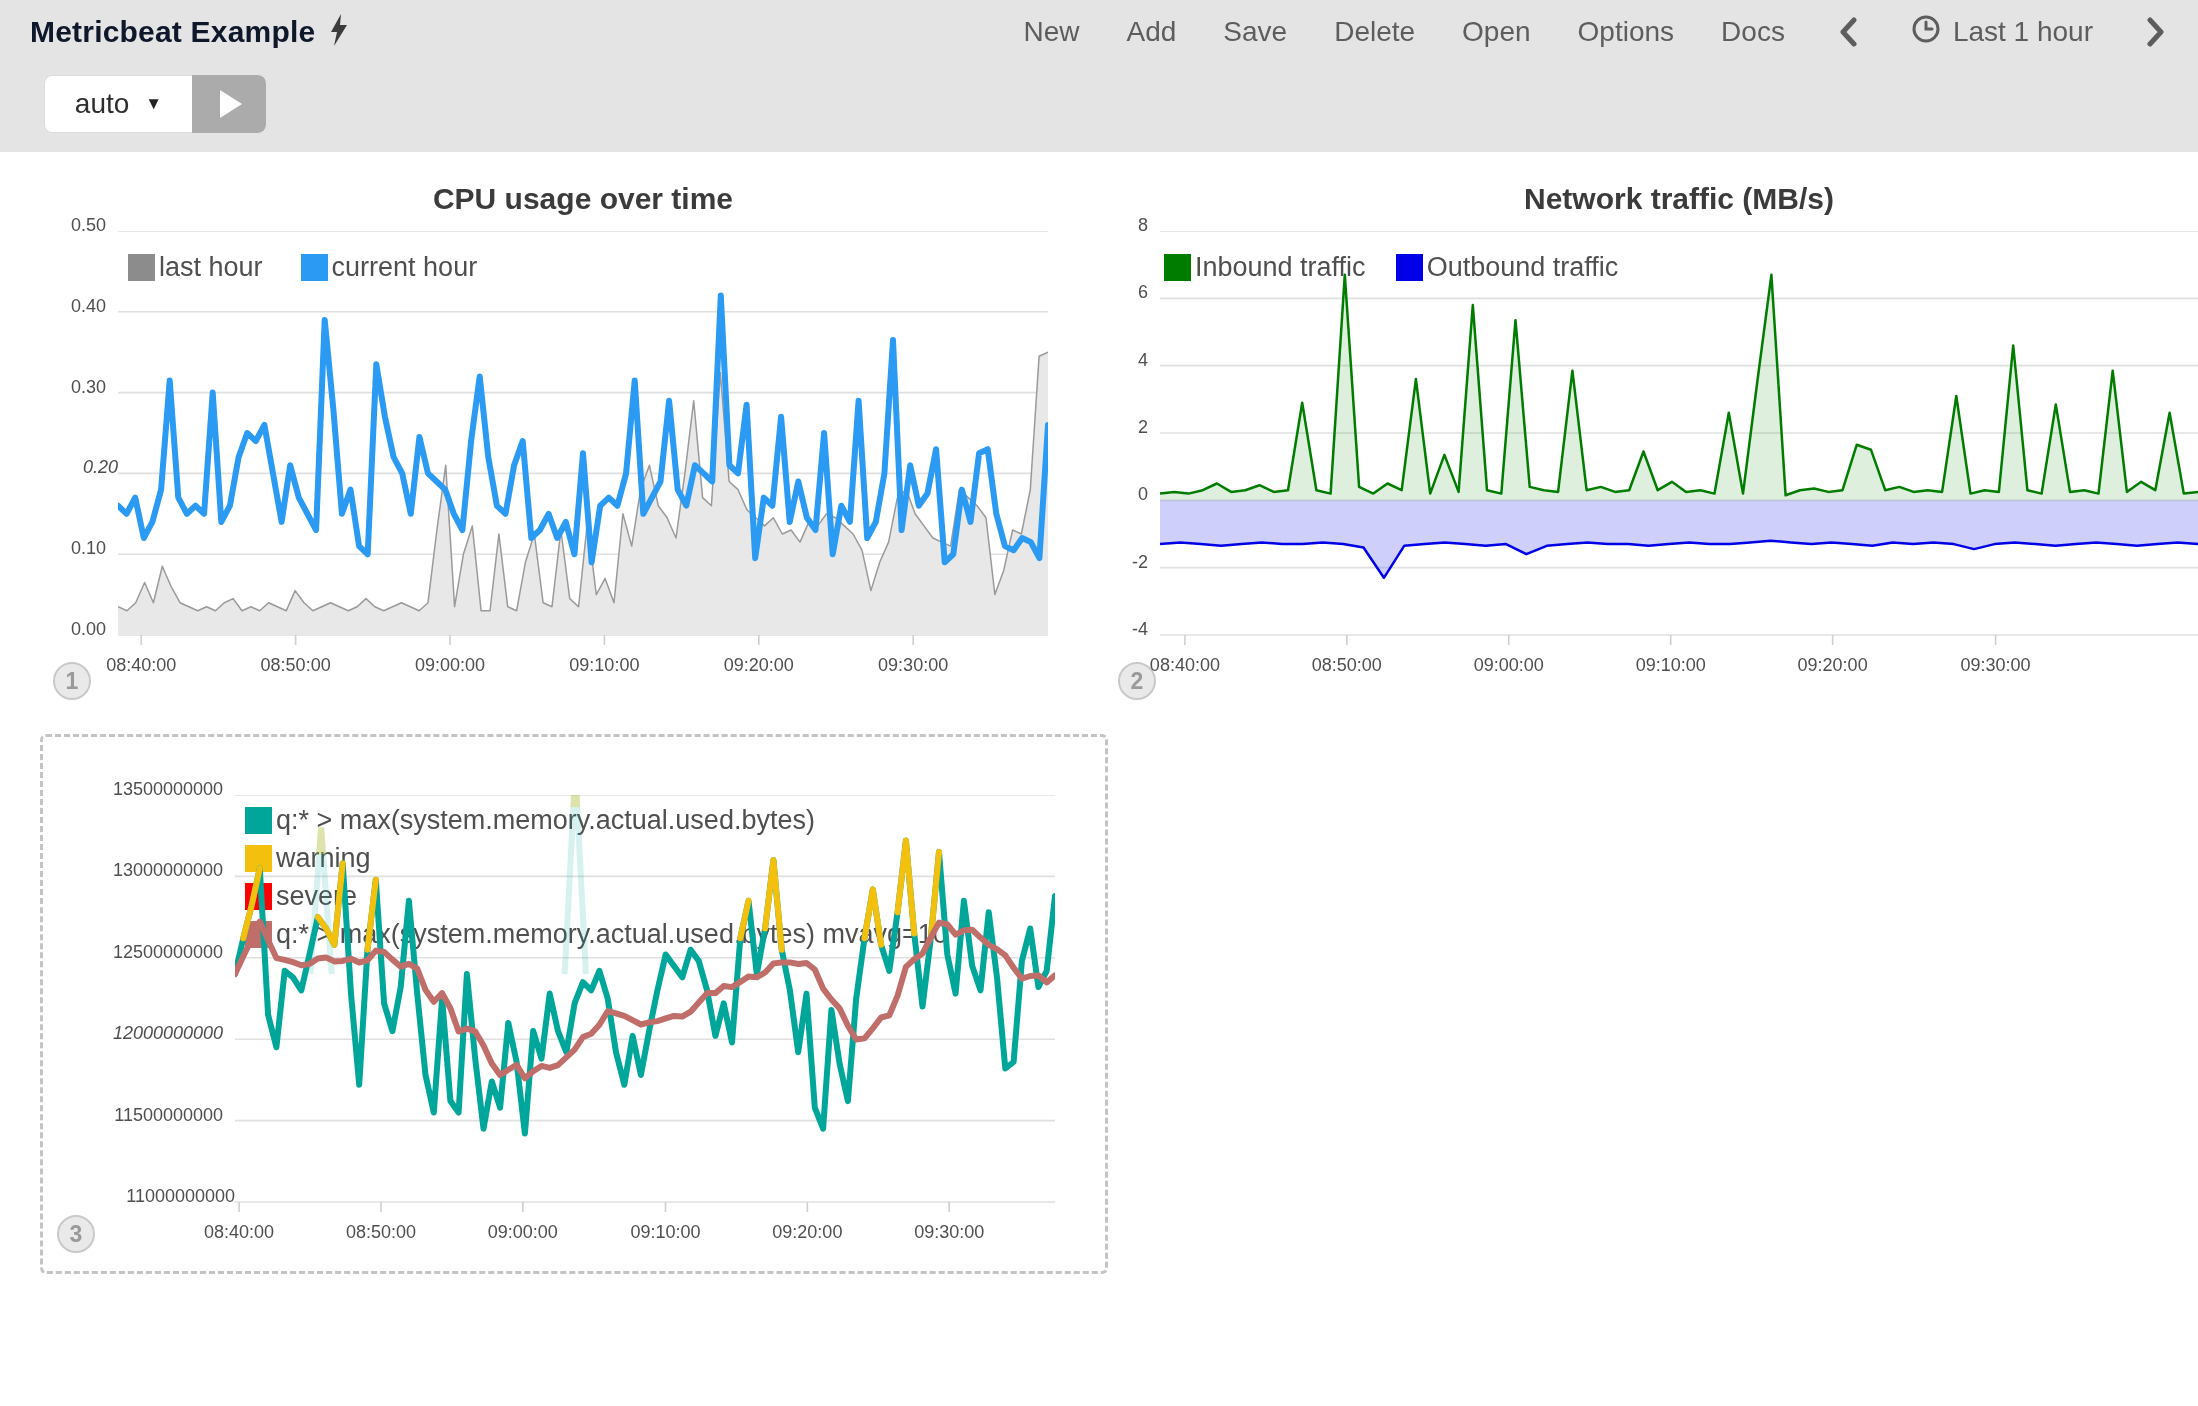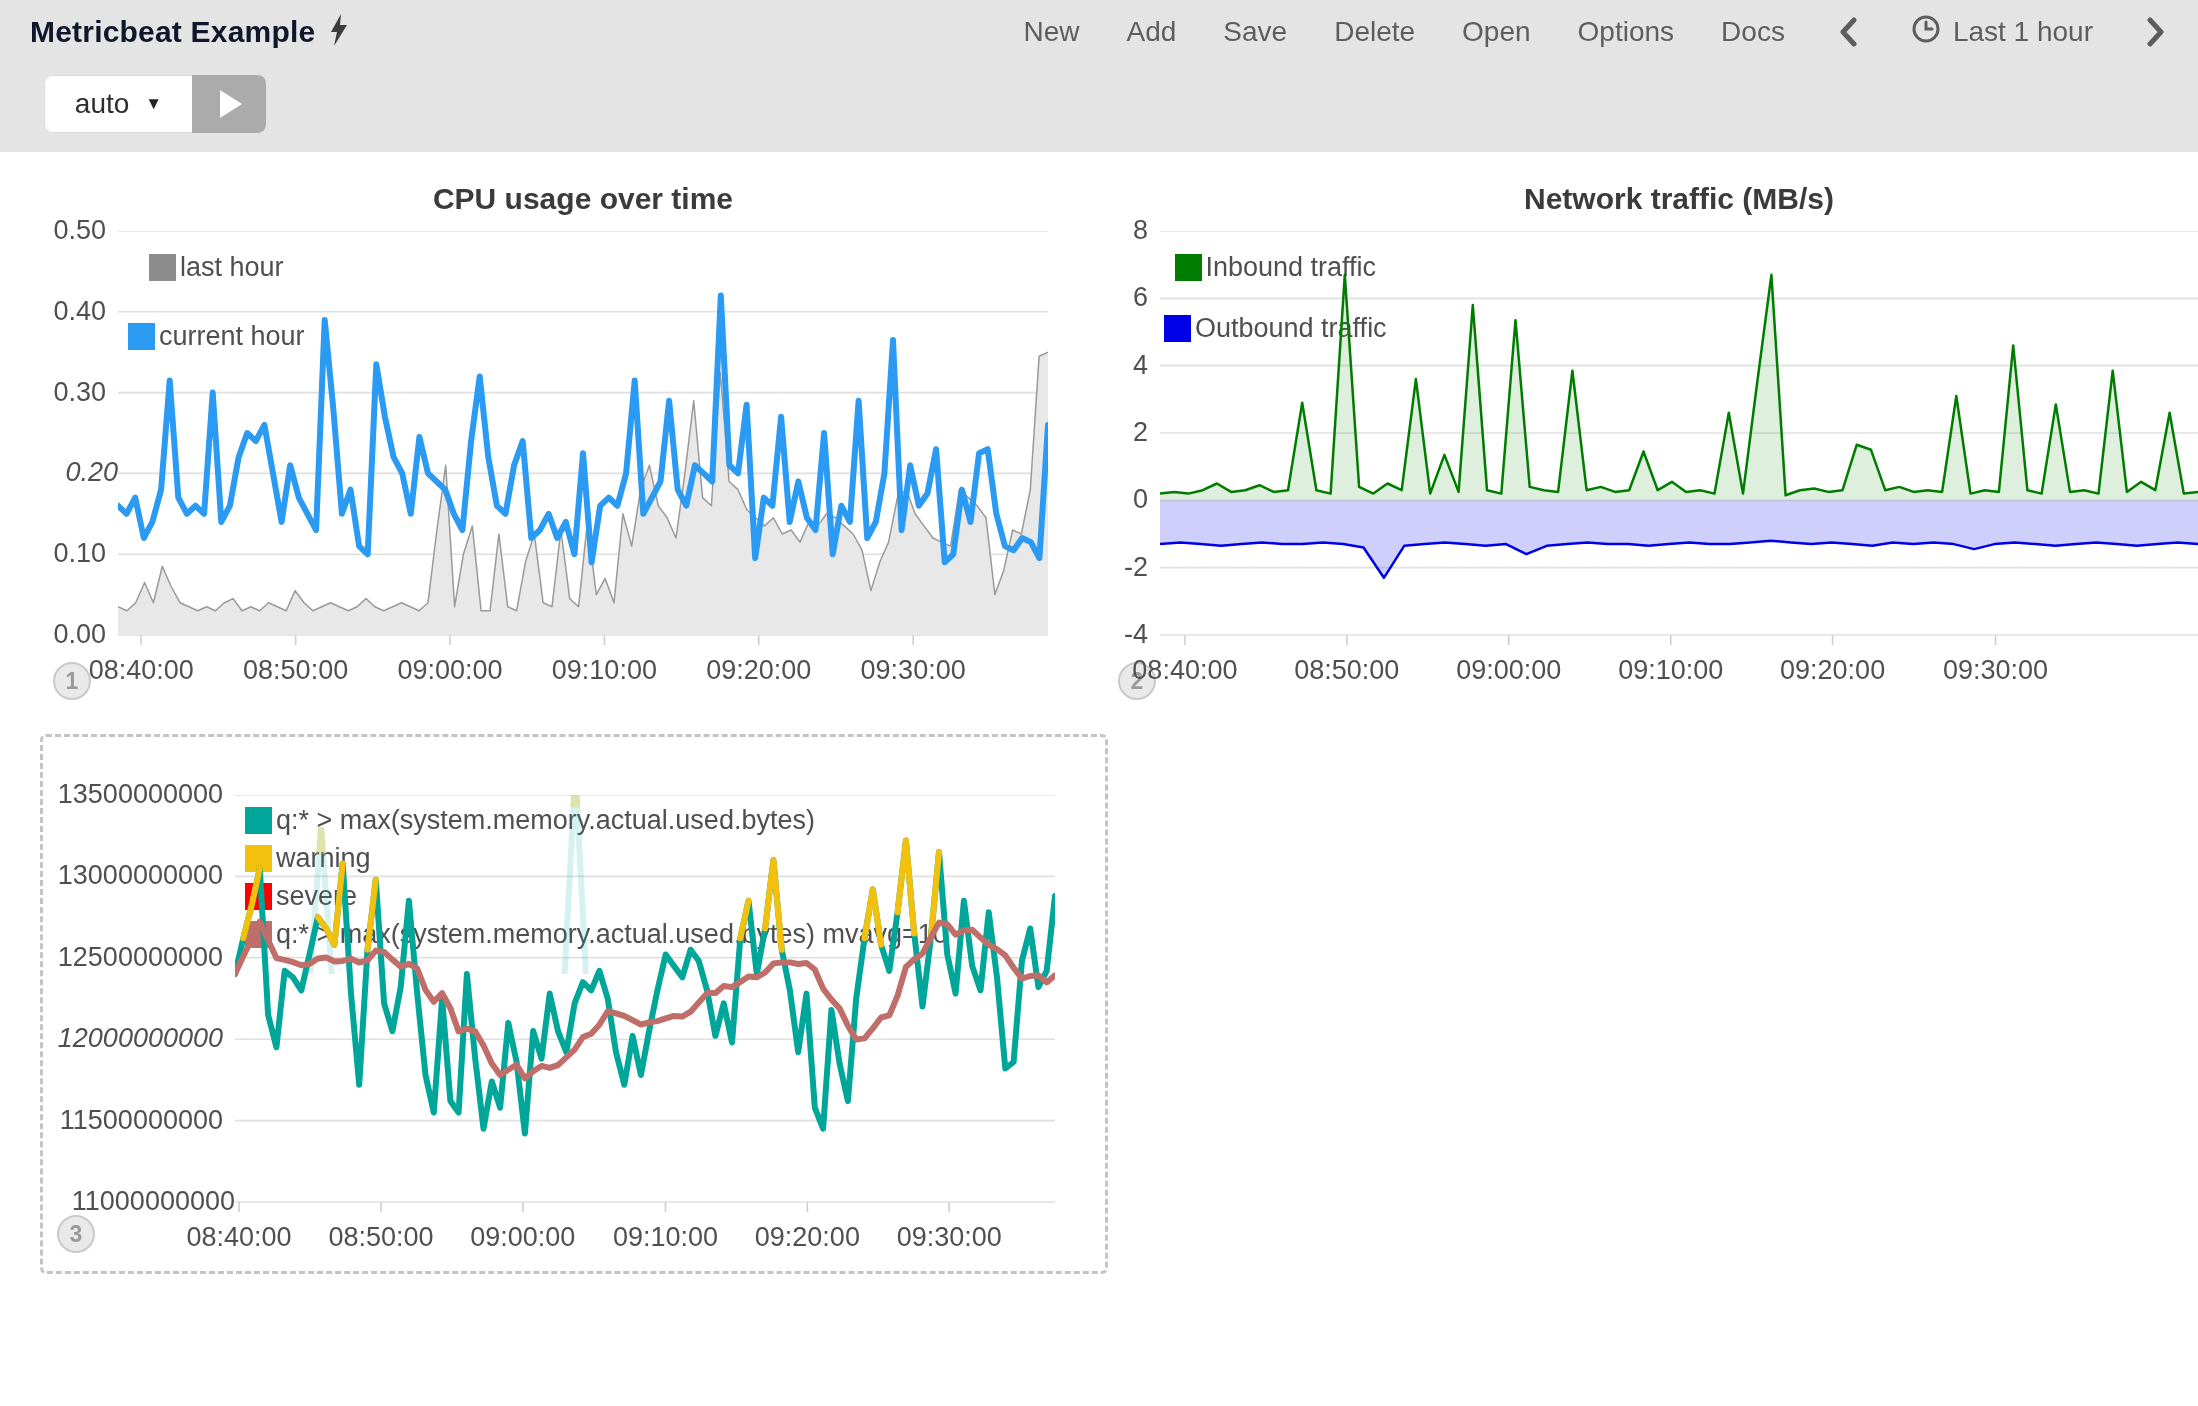--- a/index.html
+++ b/index.html
@@ -31,25 +31,25 @@
   #interval-select .caret { font-size:17px; color:#222; }
   #play-button { width:74px; background:#ababab; display:flex; align-items:center; justify-content:center;
                  cursor:pointer; border-radius:0 8px 8px 0; }
   #play-button .tri { width:0; height:0; border-top:14px solid transparent; border-bottom:14px solid transparent;
                       border-left:22px solid #fff; margin-left:4px; }
 
   
   .chart { position:absolute; }
   .chart-title { position:absolute; font-size:30px; font-weight:bold; color:#3b3b3b; text-align:center; }
   .plot-svg { position:absolute; overflow:hidden; }
-  .ylab, .xlab { position:absolute; font-size:27px; color:#4f4f4f; white-space:nowrap; }
+  .ylab, .xlab { position:absolute; font-size:18px; color:#4f4f4f; white-space:nowrap; }
   .ylab { text-align:right; }
   .xlab { transform:translateX(-50%); }
   .legend { position:absolute; display:flex; font-size:27px; color:#4f4f4f; }
-  .legend.row { flex-direction:column; gap:38px; align-items:center;text-align:right; }
+  .legend.row { gap:38px; align-items:center;text-align:right; }
   .legend.col { flex-direction:column; gap:7px; align-items:flex-start; }
   .legend-item { display:flex; align-items:center; gap:4px; }
   .swatch { width:27px; height:27px; display:inline-block; }
   .badge { position:absolute; width:38px; height:38px; border-radius:50%; background:#e9e9e9;
            border:2px solid #c9c9c9; color:#9a9a9a; font-size:23px; font-weight:bold;
            display:flex; align-items:center; justify-content:center; }
   #panel3 { border:3px dashed #c4c4c4; border-radius:6px; background:#fff; }
 </style>
 </head>
 <body>

